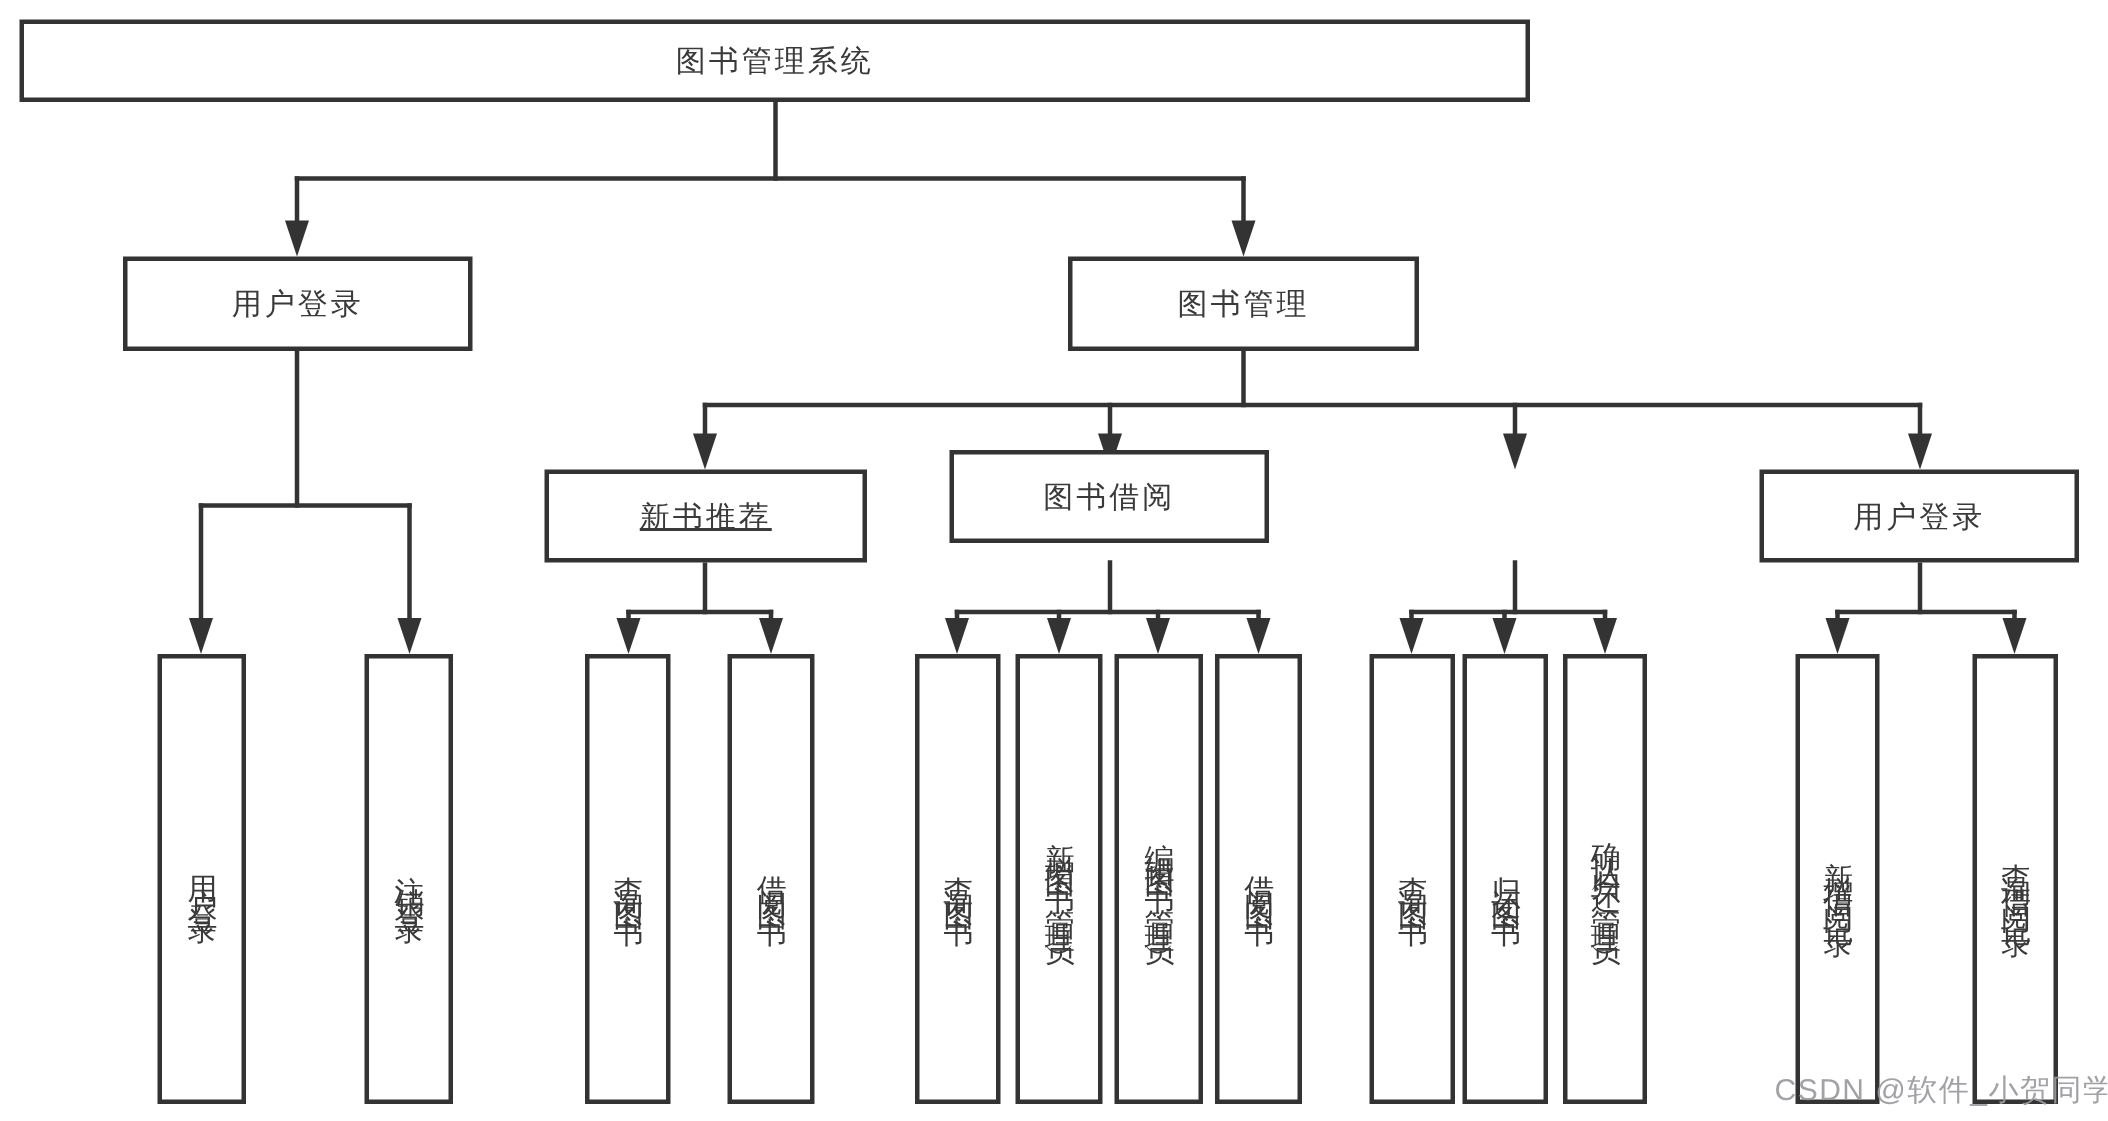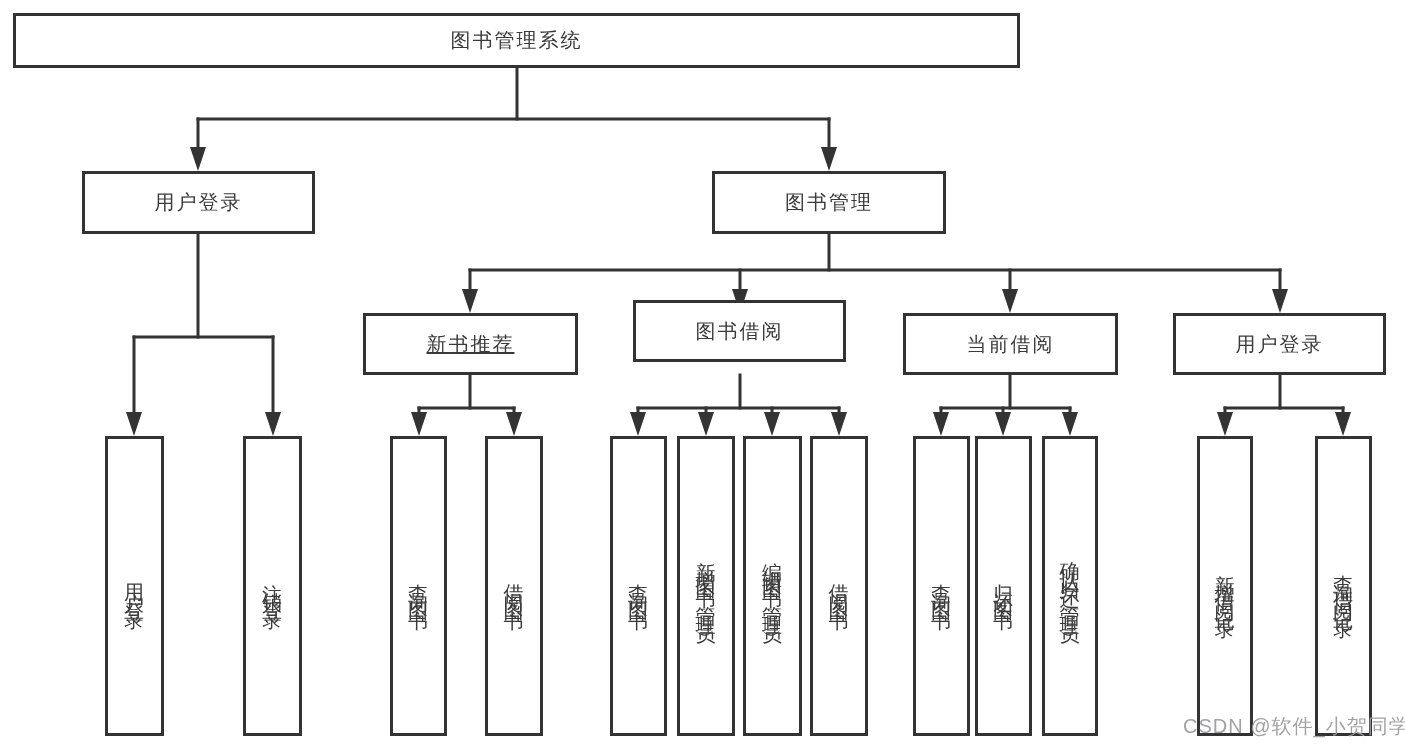--- a/index.html
+++ b/index.html
@@ -115,21 +115,20 @@
       <polygon points="1335,412 1351,412 1343,436" fill="#333333"></polygon>
     </svg>
 
   <div class="box" style="left:13px; top:13px; width:1007px; height:55px;text-align:center;">图书管理系统</div>
 
   <div class="box" style="left:82px; top:171px; width:233px; height:63px;">用户登录</div>
   <div class="box" style="left:712px; top:171px; width:234px; height:63px;">图书管理</div>
 
   <div class="box" style="left:363px; top:313px; width:215px; height:62px;text-decoration:underline;">新书推荐</div>
   <div class="box" style="left:633px; top:300px; width:213px; height:62px;">图书借阅</div>
-  <div class="box" style="left:903px; top:313px; width:215px; height:62px;">当前借阅</div>
   <div class="box" style="left:1173px; top:313px; width:213px; height:62px;">用户登录</div>
 
   <div class="box leaf" style="left:105px; top:436px; width:59px; height:300px;">用户登录</div>
   <div class="box leaf" style="left:243px; top:436px; width:59px; height:300px;">注销登录</div>
 
   <div class="box leaf" style="left:390px; top:436px; width:57px; height:300px;">查询图书</div>
   <div class="box leaf" style="left:485px; top:436px; width:58px; height:300px;">借阅图书</div>
 
   <div class="box leaf" style="left:610px; top:436px; width:57px; height:300px;">查询图书</div>
   <div class="box leaf" style="left:677px; top:436px; width:58px; height:300px;">新增图书（管理员）</div>

